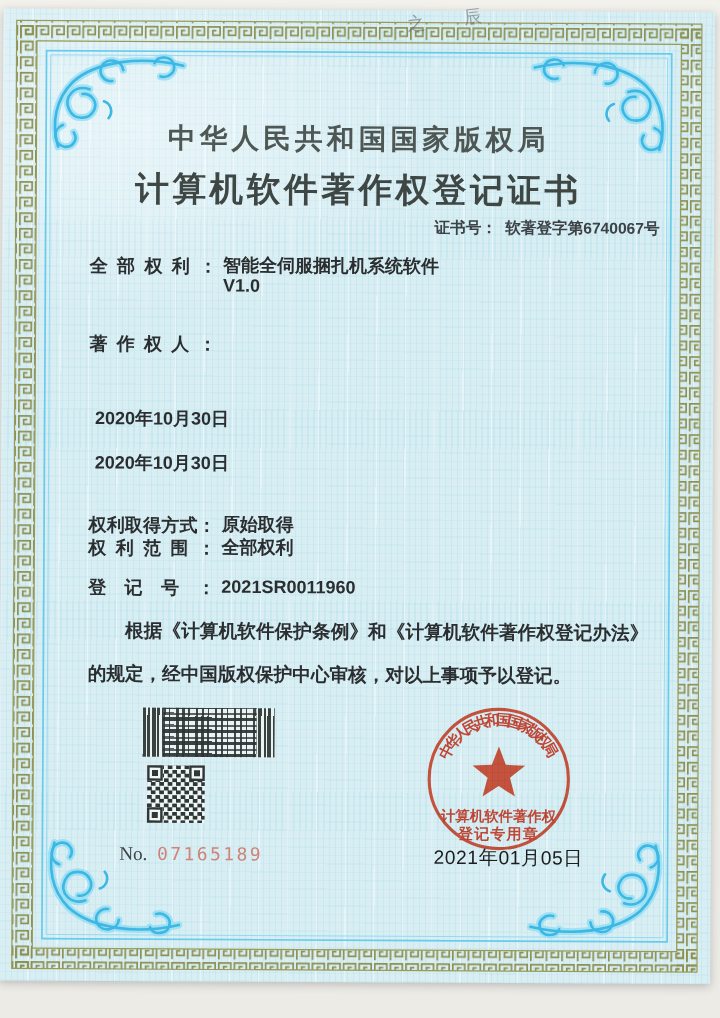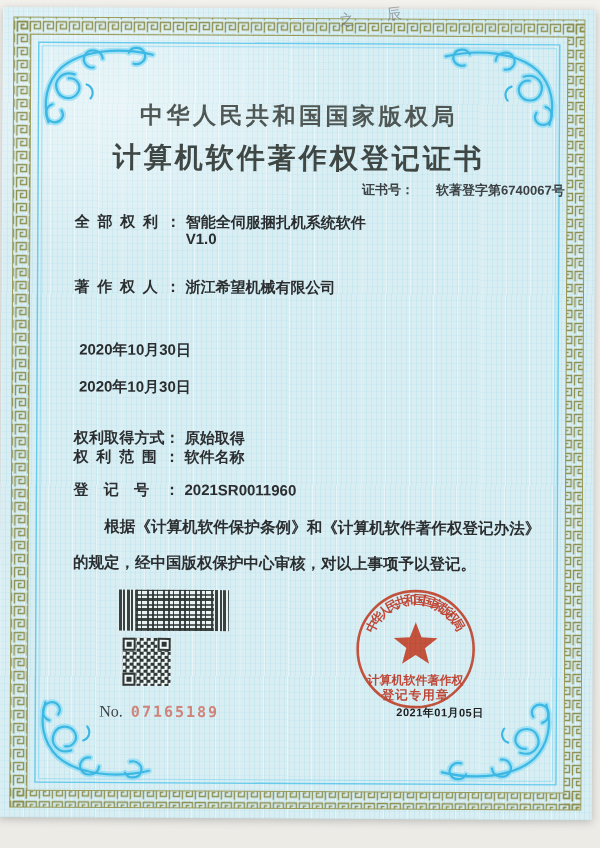--- a/index.html
+++ b/index.html
@@ -17,21 +17,21 @@
     transform:rotate(.3deg);transform-origin:0 0;
   }
   .abs{position:absolute;}
   .handwriting{left:336px;top:-2px;font-size:15px;color:rgba(95,95,102,.55);
     transform:rotate(-7deg);letter-spacing:14px;font-family:"DejaVu Serif",serif;}
   .authority{left:0;right:0;top:92px;text-align:center;font-family:"Liberation Serif",serif;
     font-size:23px;font-weight:600;letter-spacing:3.5px;color:#4e5753;}
   .cert-title{left:0;right:0;top:131px;text-align:center;font-family:"Liberation Serif",serif;
     font-size:28px;font-weight:700;letter-spacing:3px;color:#3f4745;}
   .certno{left:360px;top:172px;font-size:13px;font-weight:700;color:#3c4245;}
-  .certno .lbl{margin-right:22px;}
+  .certno .lbl{margin-right:7px;}
   .frow{position:absolute;left:73px;display:flex;align-items:flex-start;
     font-size:15px;color:#2b2e30;}
   .flabel{display:inline-block;width:106px;font-weight:700;
     text-align:justify;text-align-last:justify;flex:none;}
   .fvalue{margin-left:5px;font-weight:700;line-height:17px;}
   .statement{left:73px;top:501px;width:467px;font-size:15.5px;line-height:35.5px;
     font-weight:600;color:#2b2e30;text-indent:2em;text-align:justify;}
   
   .barcode{left:119px;top:582px;width:110px;height:41px;display:flex;background:#e9f3f4;}
   .bc-left{width:17px;height:100%;flex:none;background:
@@ -43,23 +43,23 @@
     repeating-linear-gradient(90deg, rgba(47,56,54,.9) 0 2px, rgba(0,0,0,0) 2px 5px, rgba(47,56,54,.9) 5px 6px, rgba(0,0,0,0) 6px 9px, rgba(0,0,0,0) 9px 11px, rgba(47,56,54,.9) 11px 13px, rgba(0,0,0,0) 13px 16px);}
   
   .qr{left:123px;top:630px;width:48px;height:48px;background-color:#eef6f7;
     background-image:repeating-conic-gradient(#2f3634 0% 25%, rgba(0,0,0,0) 0% 50%);
     background-size:7px 7px;}
   .finder{position:absolute;width:9px;height:9px;border:2.5px solid #2f3634;background:#eef6f7;}
   .finder i{display:block;width:5px;height:5px;margin:2px;background:#2f3634;}
   .f-tl{left:0;top:0;} .f-tr{right:0;top:0;} .f-bl{left:0;bottom:0;}
   .serial{left:100px;top:695px;font-size:16px;color:#3f4447;font-family:"Liberation Serif",serif;}
   .serial .num{margin-left:8px;font-family:"DejaVu Sans Mono",monospace;font-size:15px;
-    color:#d08379;letter-spacing:2px;font-weight:700;}
+    color:#d08379;letter-spacing:2px;font-weight:400;}
   .seal{left:348px;top:574px;mix-blend-mode:multiply;opacity:.92;}
-  .issue-date{left:362px;top:696px;font-size:11px;font-weight:700;color:#1c1e1f;letter-spacing:.5px;margin-left:35px;}
+  .issue-date{left:362px;top:696px;font-size:16px;font-weight:400;color:#1c1e1f;letter-spacing:.5px;}
   .frame{left:0;top:0;}
 </style>
 </head>
 <body>
 
 <div class="scan">
   <div class="paper">
 
     <svg class="abs frame" width="593" height="810" viewBox="0 0 593 810">
       <defs>
@@ -119,35 +119,34 @@
 
     <div class="frow" style="top:205px">
       <span class="flabel">全部权利：</span>
       <span class="fvalue">
         <div>智能全伺服捆扎机系统软件</div>
         <div>V1.0</div>
       </span>
     </div>
     <div class="frow" style="top:270px">
       <span class="flabel">著作权人：</span>
-      <span class="fvalue">浙江希望机械有限公司</span>
     </div>
     <div class="frow" style="top:333px">
       <span class="fvalue">2020年10月30日</span>
     </div>
     <div class="frow" style="top:370px">
       <span class="fvalue">2020年10月30日</span>
     </div>
     <div class="frow" style="top:421px">
       <span class="flabel">权利取得方式：</span>
       <span class="fvalue">原始取得</span>
     </div>
     <div class="frow" style="top:440px">
       <span class="flabel">权利范围：</span>
-      <span class="fvalue">软件名称</span>
+      <span class="fvalue">全部权利</span>
     </div>
     <div class="frow" style="top:473px">
       <span class="flabel">登记号：</span>
       <span class="fvalue">2021SR0011960</span>
     </div>
 
     <div class="abs statement">根据《计算机软件保护条例》和《计算机软件著作权登记办法》的规定，经中国版权保护中心审核，对以上事项予以登记。</div>
 
     <div class="abs barcode">
       <div class="bc-left"></div>

